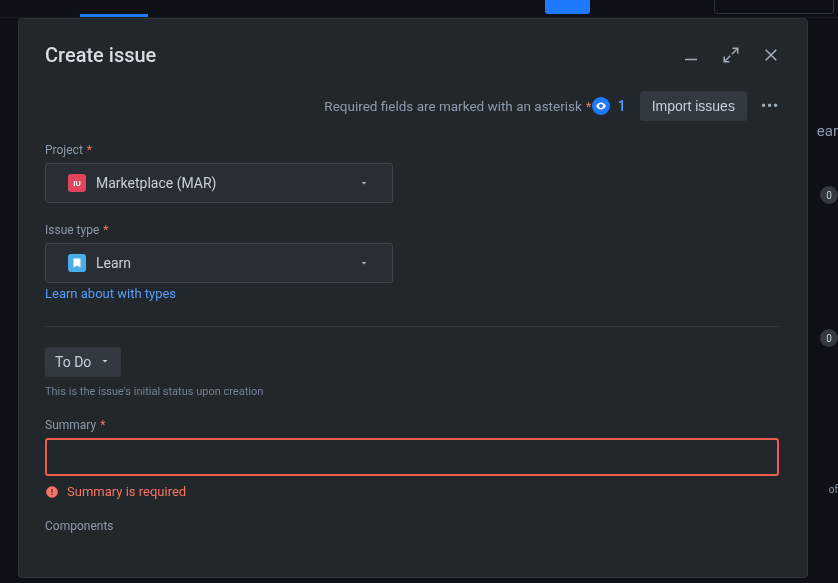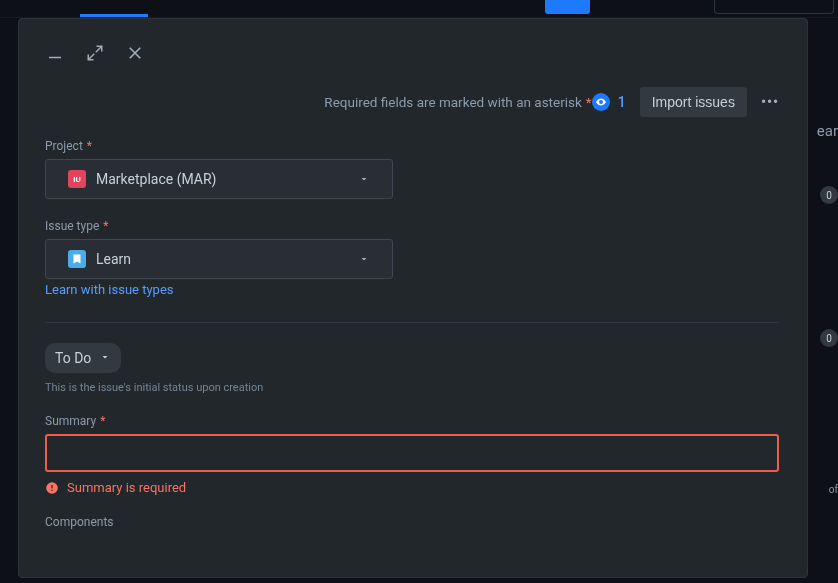--- a/index.html
+++ b/index.html
@@ -86,21 +86,21 @@
   .s-icon.story{background:#4bade8;color:#fff;}
   .s-icon.story svg{width:12px;height:12px;fill:#fff;}
   .select .s-text{flex:1;font-size:14px;color:var(--text);}
   .select .chev{color:#9fadbc;}
   .field-block{margin-bottom:20px;}
   .link{color:var(--link);font-size:13px;cursor:pointer;display:inline-block;margin-top:2px;}
   hr.sep{border:none;border-top:1px solid #31383f;margin:24px 0 20px 0;}
 
   .pill-select{
     display:inline-flex;align-items:center;gap:8px;background:var(--hover-bg);
-    padding:7px 10px;border-radius:10px;cursor:pointer;font-size:14px;color:var(--text);
+    padding:7px 10px;border-radius:3px;cursor:pointer;font-size:14px;color:var(--text);
   }
   .help-text{font-size:11px;color:var(--text-fade);margin-top:8px;}
 
   .text-input{
     width:100%;height:38px;background:transparent;border:2px solid var(--red-border);
     border-radius:3px;color:var(--text);font-size:14px;padding:0 10px;outline:none;
   }
   .error-msg{display:flex;align-items:center;gap:8px;color:var(--red);font-size:13px;margin-top:8px;}
   .error-msg svg{width:14px;height:14px;fill:var(--red);}
 
@@ -115,20 +115,21 @@
   <div class="topbtn"></div>
   <div class="search"></div>
   <div class="side-label">ear</div>
   <div class="side-badge">0</div>
   <div class="side-badge2">0</div>
   <div class="side-txt">of</div>
 </div>
 
 <div class="modal">
   <div class="modal-header">
+    <div class="title">Create issue</div>
     <div class="hdr-actions">
       <div class="icon-btn">
         <svg viewBox="0 0 24 24">
             <rect x="4" y="17" width="16" height="2" fill="currentColor"></rect>
           </svg>
       </div>
       <div class="icon-btn">
         <svg viewBox="0 0 24 24" fill="none" stroke="currentColor" stroke-width="2">
           <path d="M14 3h7v7"></path>
             <path d="M10 21H3v-7"></path>
@@ -190,21 +191,21 @@
               <path d="M5 3h14v18l-7-4-7 4z"></path>
             </svg>
         </div>
         <div class="s-text">Learn</div>
         <div class="chev">
           <svg viewBox="0 0 24 24" fill="currentColor">
               <path d="M7 10l5 5 5-5z"></path>
             </svg>
         </div>
       </div>
-      <a class="link">Learn with issue types</a>
+      <a class="link">Learn about with types</a>
     </div>
 
     <hr class="sep">
 
     <div class="field-block">
       <div class="pill-select">
         <span>To Do</span>
         <span class="chev">
           <svg viewBox="0 0 24 24" fill="currentColor">
               <path d="M7 10l5 5 5-5z"></path>

